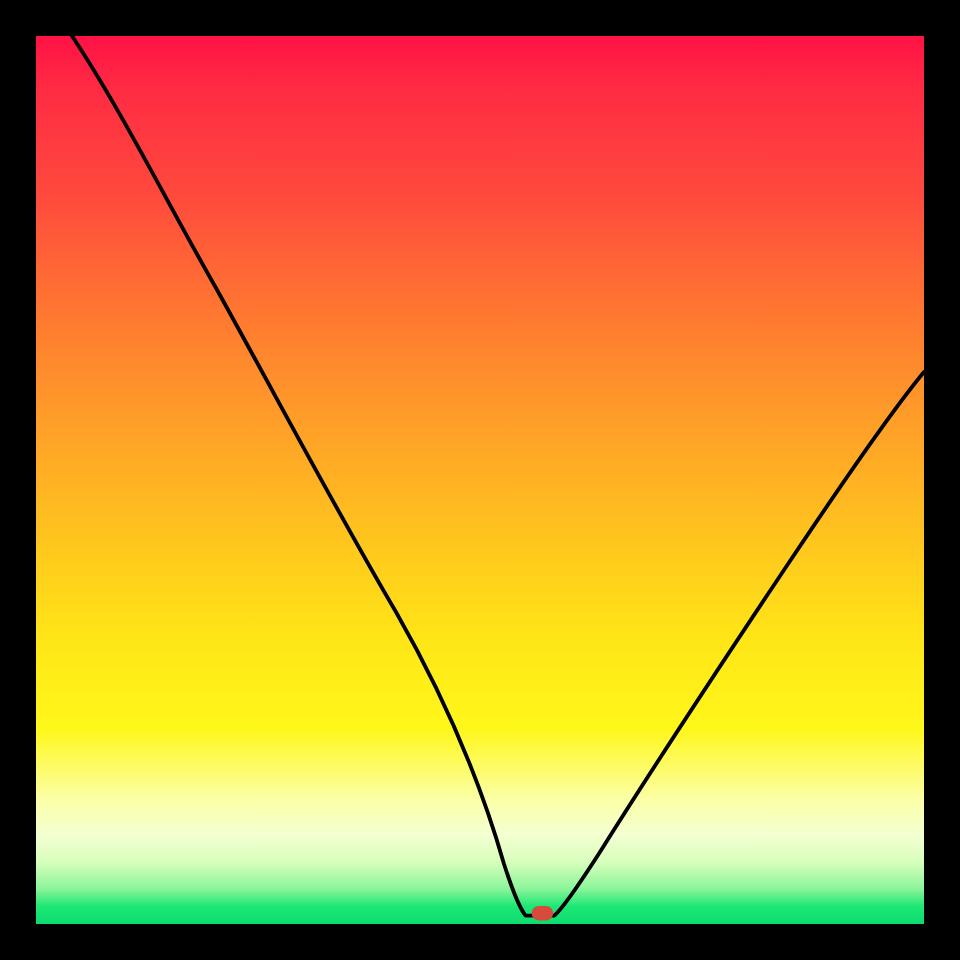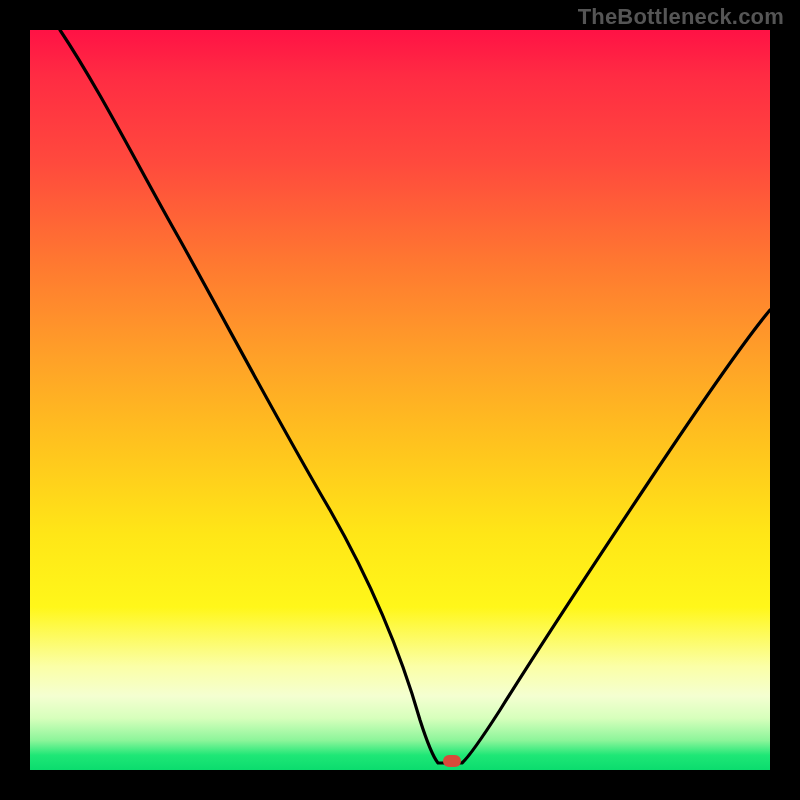--- a/index.html
+++ b/index.html
@@ -74,21 +74,20 @@
     border-radius: 8px;
     background: #d84a3a;
     z-index: 2;
     transform: translate(-50%, -50%);
   }
 </style>
 </head>
 <body>
 
 <div class="frame">
-  <div class="watermark">TheBottleneck.com</div>
 
   <div class="plot">
     <svg class="curve" viewBox="0 0 740 740" preserveAspectRatio="none">
       <path d="
         M 30 0
         C 70 60, 110 140, 150 210
         C 200 300, 250 395, 300 480
         C 340 550, 370 620, 390 690
         C 398 715, 404 728, 408 733
         L 432 733

